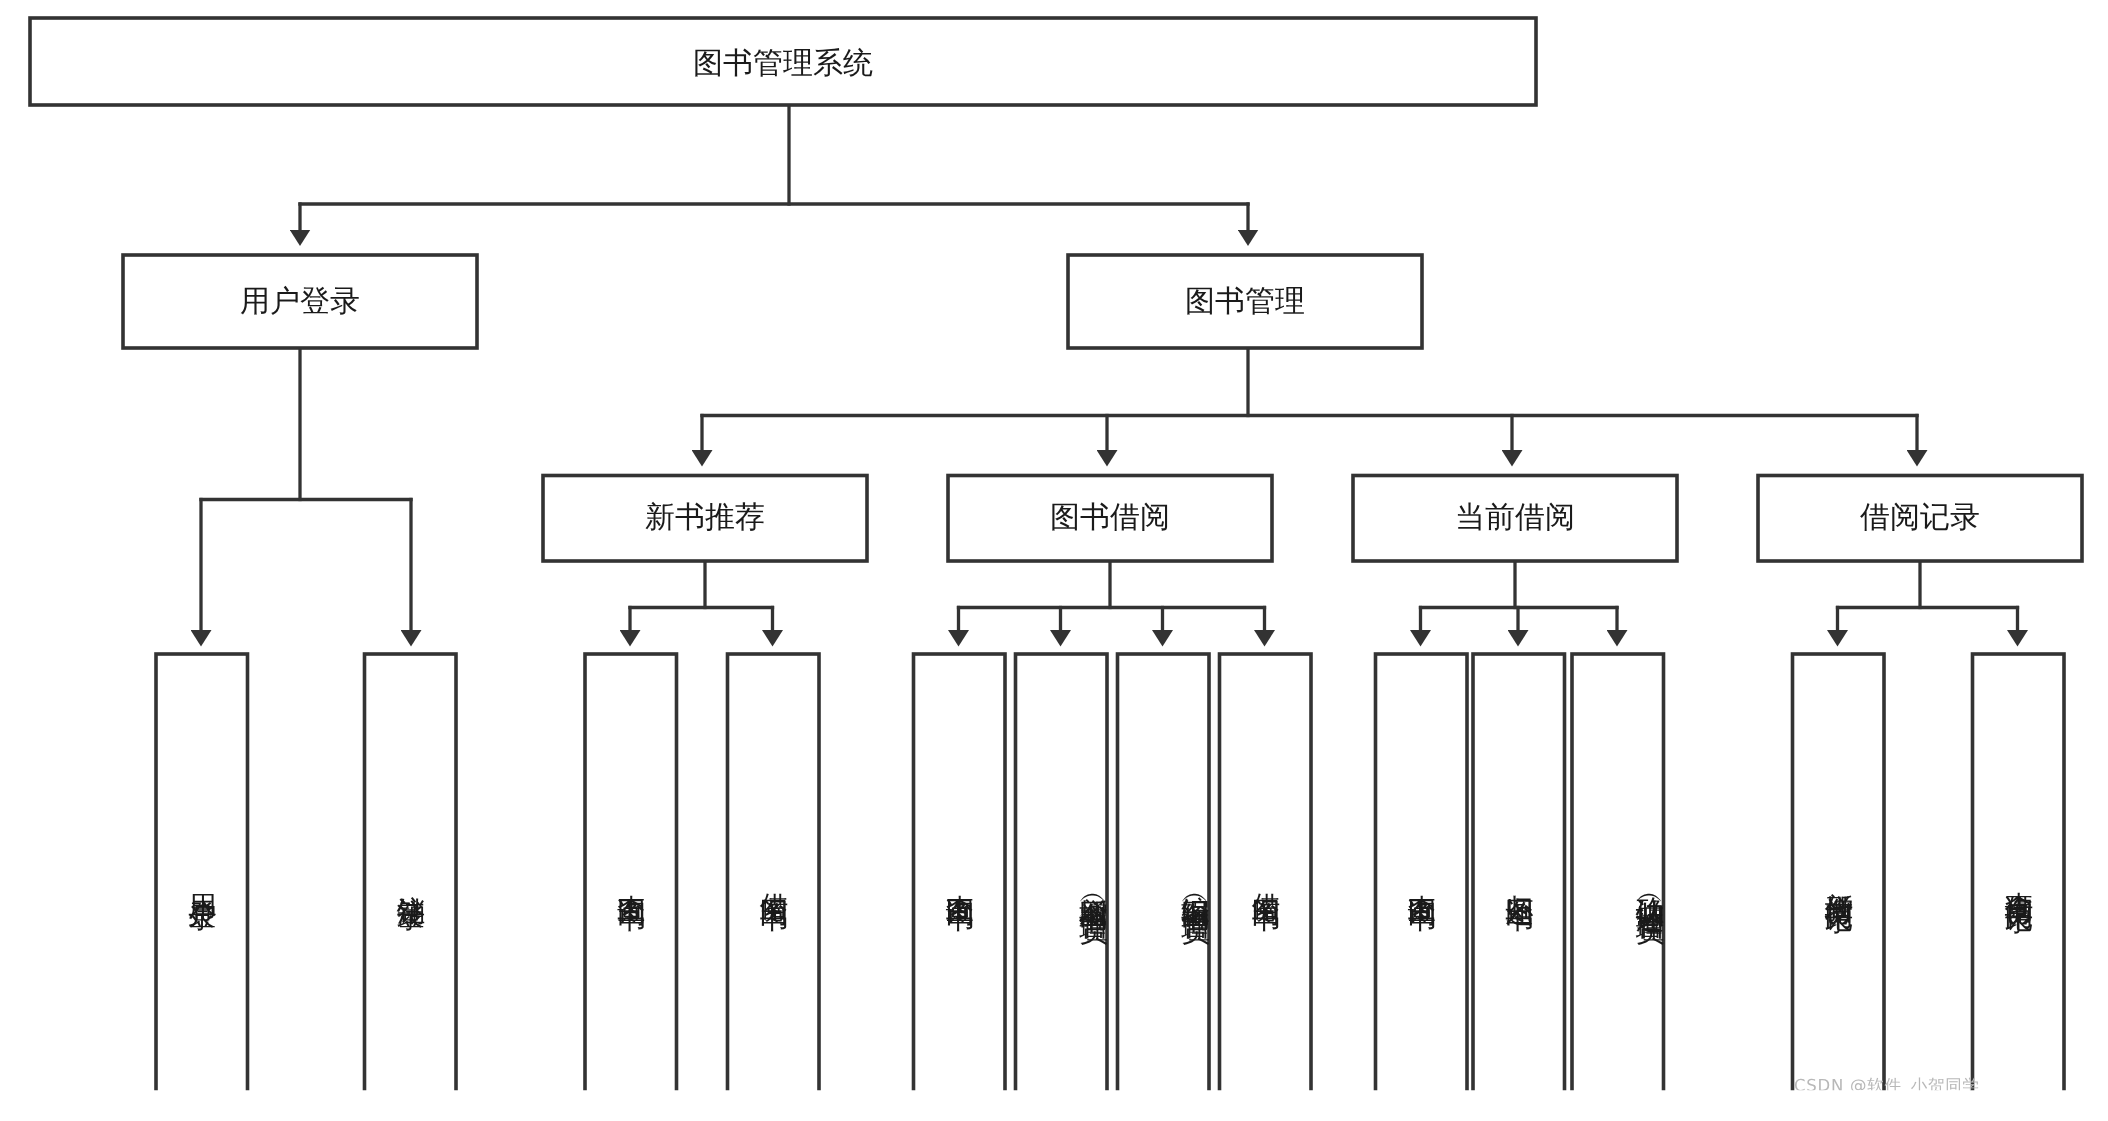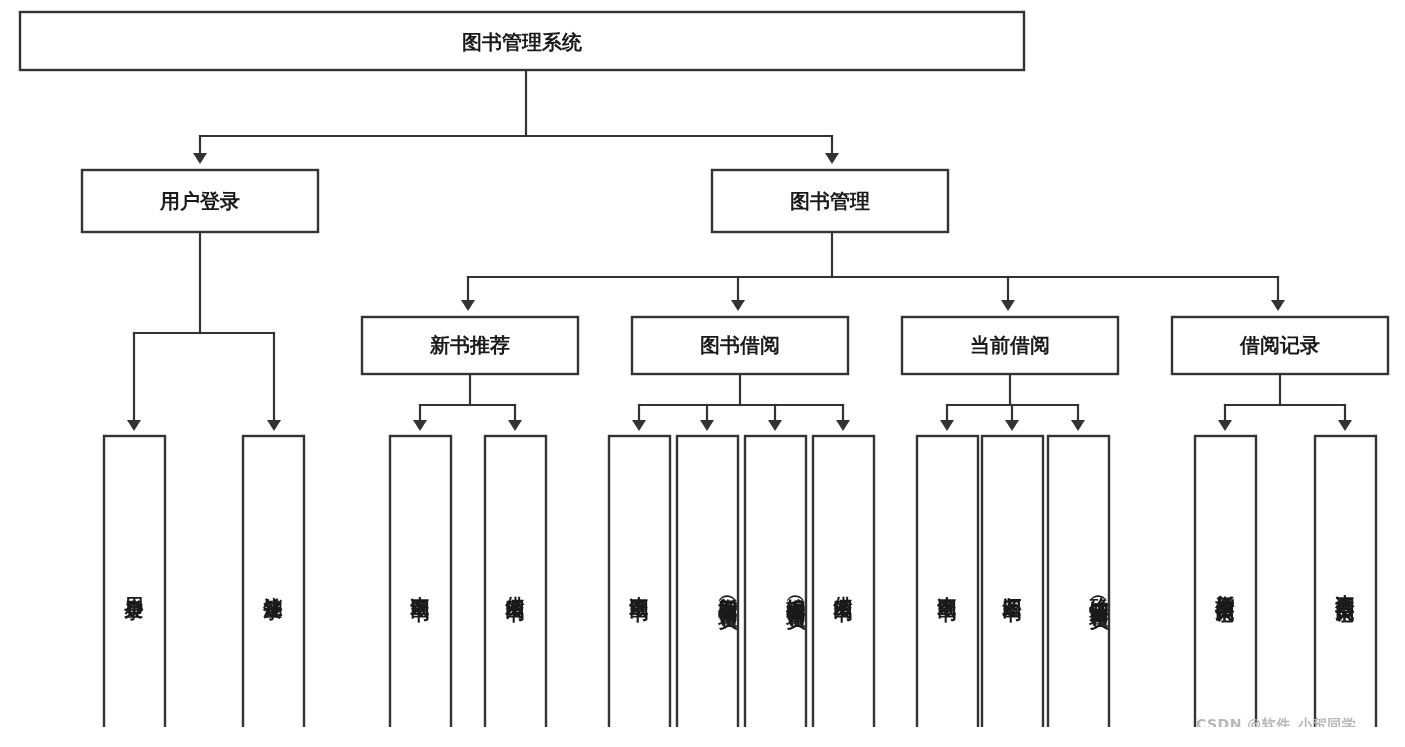--- a/index.html
+++ b/index.html
@@ -9,21 +9,20 @@
   }
   body {
     font-family: "DejaVu Sans", "Liberation Sans", sans-serif;
   }
   #diagram-root {
     position: relative;
     width: 1405px;
     height: 727px;
     background: #ffffff;
     overflow: hidden;
-    font-weight: bold;
   }
   svg#tree-svg {
     position: absolute;
     left: 0;
     top: 0;
     width: 1405px;
     height: 747px;
   }
   .node-rect {
     fill: #ffffff;
@@ -61,21 +60,21 @@
     justify-content: center;
     white-space: nowrap;
     pointer-events: none;
   }
   .vlabel.centered {
     align-items: center;
   }
   .watermark {
     position: absolute;
     font-family: "DejaVu Sans", "Liberation Sans", sans-serif;
-    font-size: 14px;
+    font-size: 11px;
     color: #b8b8b8;
     white-space: nowrap;
     letter-spacing: 0.5px;
   }
 </style>
 </head>
 <body>
 
 <div id="diagram-root">
 

